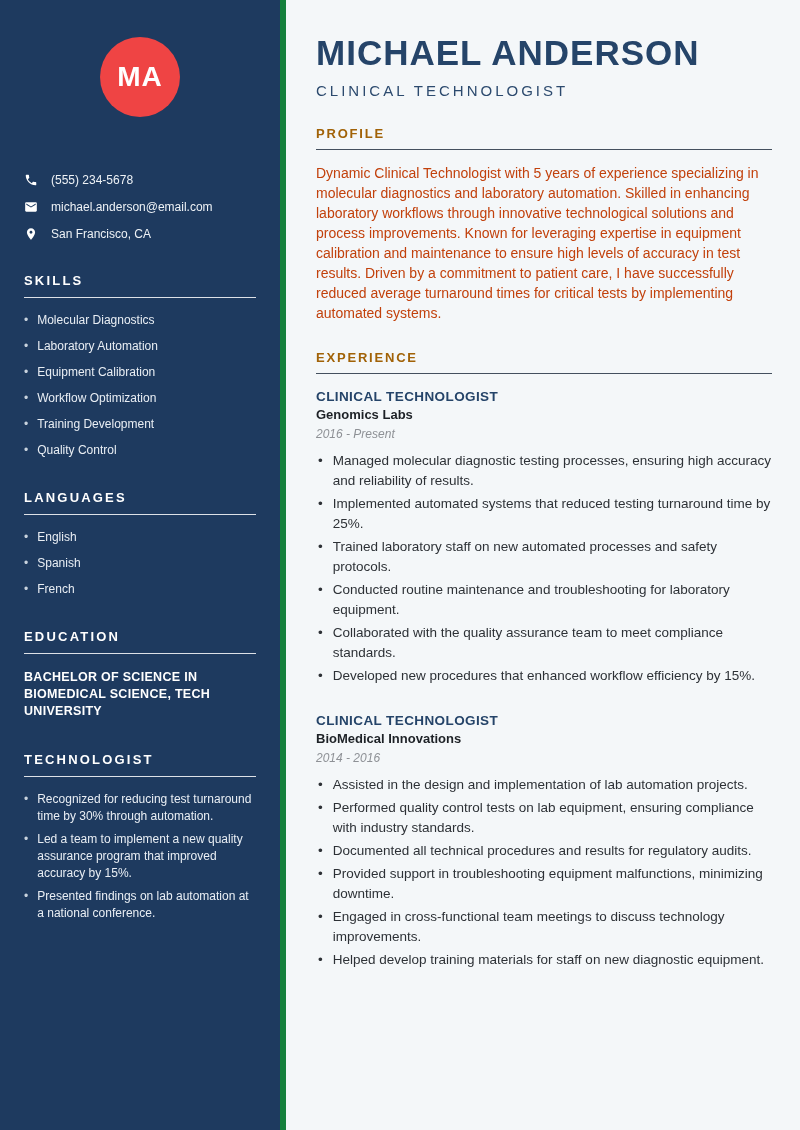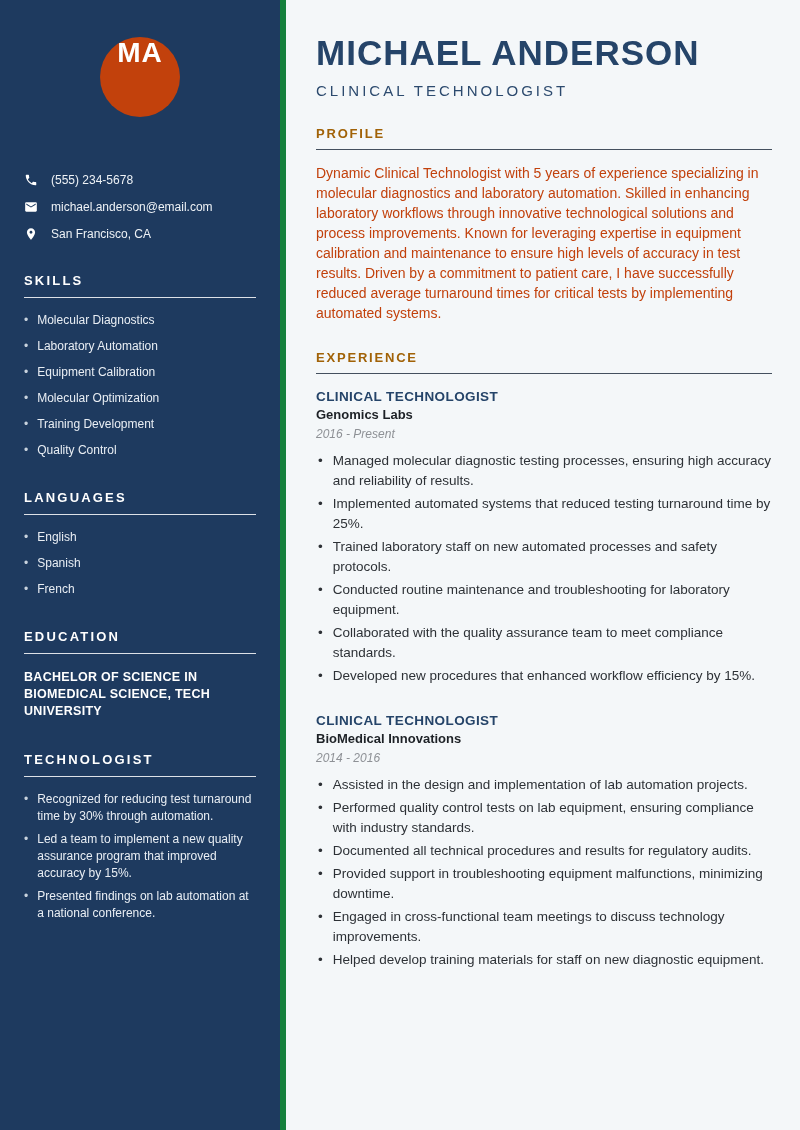--- a/index.html
+++ b/index.html
@@ -16,22 +16,22 @@
   
   .sidebar {
     width: 280px; min-width: 280px; height: 100%;
     background: #1e3a5f;
     color: #f2f5f8;
     padding: 37px 24px 30px 24px;
   }
   .avatar-wrap { display: flex; justify-content: center; margin-bottom: 56px; }
   .avatar {
     width: 80px; height: 80px; border-radius: 50%;
-    background: #c2410c;
-    display: flex; align-items: flex-start; justify-content: center;
+    background: #ef4444;
+    display: flex; align-items: center; justify-content: center;
     color: #ffffff; font-size: 28px; font-weight: bold; letter-spacing: 1px;
   }
   .side-section { margin-top: 32px; }
   .side-section:first-of-type { margin-top: 0; }
   .side-heading {
     font-size: 13px; font-weight: bold; letter-spacing: 2.2px;
     color: #ffffff;
     padding-bottom: 9px;
     border-bottom: 1px solid rgba(255,255,255,0.85);
   }
@@ -156,21 +156,21 @@
             <span>Laboratory Automation</span>
           </li>
 
           <li>
             <span class="side-bullet">•</span>
             <span>Equipment Calibration</span>
           </li>
 
           <li>
             <span class="side-bullet">•</span>
-            <span>Molecular Optimization</span>
+            <span>Workflow Optimization</span>
           </li>
 
           <li>
             <span class="side-bullet">•</span>
             <span>Training Development</span>
           </li>
 
           <li>
             <span class="side-bullet">•</span>
             <span>Quality Control</span>

